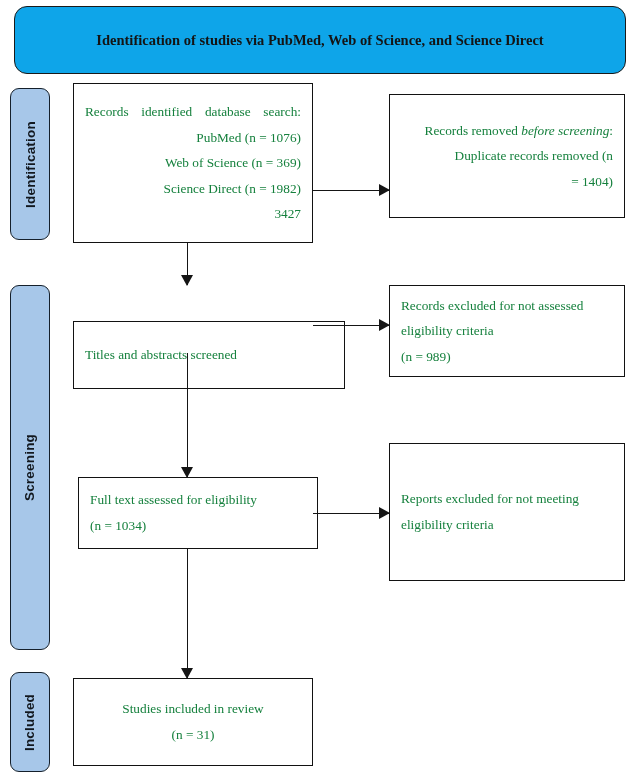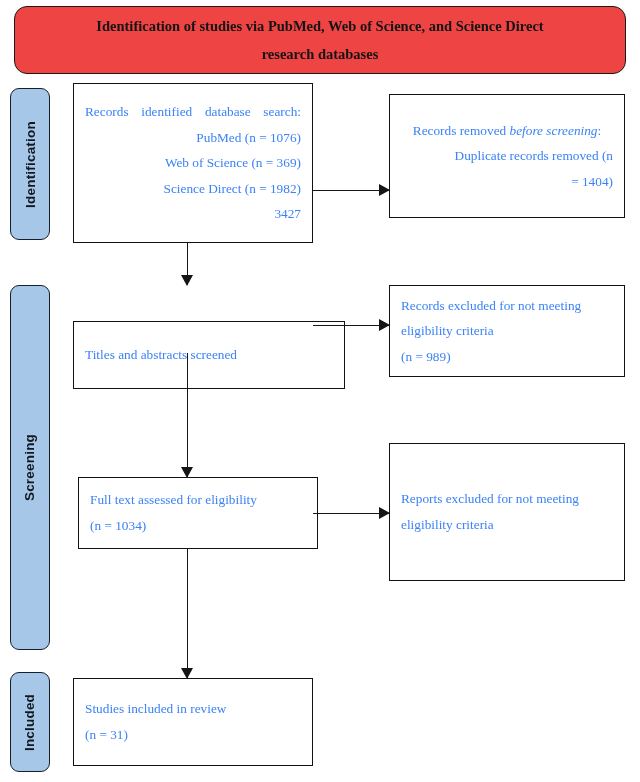--- a/index.html
+++ b/index.html
@@ -16,21 +16,21 @@
     font-family: "Liberation Serif", "DejaVu Serif", serif;
   }
 
   
   .header-banner {
     position: absolute;
     left: 14px;
     top: 6px;
     width: 612px;
     height: 68px;
-    background: #ef4444;
+    background: #0ea5e9;
     border: 1.5px solid #1a1a1a;
     border-radius: 13px;
     box-sizing: border-box;
     display: flex;
     flex-direction: column;
     align-items: center;
     justify-content: center;
     text-align: center;
     font-weight: bold;
     font-size: 14.5px;
@@ -63,42 +63,42 @@
   #stage-screening      { left: 10px;  top: 285px; width: 40px; height: 365px; }
   #stage-included       { left: 10px;  top: 672px; width: 40px; height: 100px; }
 
   
   .flow-box {
     position: absolute;
     background: #ffffff;
     border: 1.7px solid #121212;
     box-sizing: border-box;
     font-size: 13.3px;
-    color: #3b82f6;
+    color: #15803d;
     line-height: 1.93;
     padding: 8px 11px;
     display: flex;
     flex-direction: column;
     justify-content: center;
   }
   .flow-box .indent { padding-left: 26px; text-align: right; }
   .flow-box .justify {
     text-align: justify;
     text-align-last: justify;
   }
-  .flow-box .plain-line { text-align: center; }
+  .flow-box .plain-line { text-align: right; }
   .flow-box i { font-style: italic; }
 
   #box-records-identified { left: 73px;  top: 83px;  width: 240px; height: 160px; }
   #box-records-removed    { left: 389px; top: 94px;  width: 236px; height: 124px; }
   #box-titles-screened    { left: 73px;  top: 285px; width: 272px; height: 68px; margin-top: 36px;  }
   #box-records-excluded   { left: 389px; top: 285px; width: 236px; height: 92px;  }
   #box-fulltext-assessed  { left: 78px;  top: 477px; width: 240px; height: 72px;  }
   #box-reports-excluded   { left: 389px; top: 443px; width: 236px; height: 138px; }
-  #box-studies-included   { left: 73px;  top: 678px; width: 240px; height: 88px;  }
+  #box-studies-included   { left: 73px;  top: 678px; width: 240px; height: 88px; text-align: center;  }
 
   
   .conn { position: absolute; }
   .conn .line-h {
     position: absolute;
     left: 0; top: 0;
     height: 1.6px;
     background: #151515;
     width: 100%;
   }
@@ -135,21 +135,20 @@
   #conn-full-to-reports   { left: 313px; top: 506px; width: 76px;  height: 13px; }
   #conn-full-to-included  { left: 180px; top: 549px; width: 13px;  height: 129px; }
 </style>
 </head>
 <body>
 
 <div id="page">
 
   <div class="header-banner" id="header-banner">
     <div>Identification of studies via PubMed, Web of Science, and Science Direct</div>
-    <div>research databases</div>
   </div>
 
   <div class="stage-label" id="stage-identification">
     <span>Identification</span>
   </div>
   <div class="stage-label" id="stage-screening">
     <span>Screening</span>
   </div>
   <div class="stage-label" id="stage-included">
     <span>Included</span>
@@ -167,21 +166,21 @@
     <div class="plain-line"><span>Records removed </span><i>before screening</i><span>:</span></div>
     <div class="indent">Duplicate records removed (n</div>
     <div class="indent">= 1404)</div>
   </div>
 
   <div class="flow-box" id="box-titles-screened">
     <div>Titles and abstracts screened</div>
   </div>
 
   <div class="flow-box" id="box-records-excluded">
-    <div>Records excluded for not meeting</div>
+    <div>Records excluded for not assessed</div>
     <div>eligibility criteria</div>
     <div>(n = 989)</div>
   </div>
 
   <div class="flow-box" id="box-fulltext-assessed">
     <div>Full text assessed for eligibility</div>
     <div>(n = 1034)</div>
   </div>
 
   <div class="flow-box" id="box-reports-excluded">

